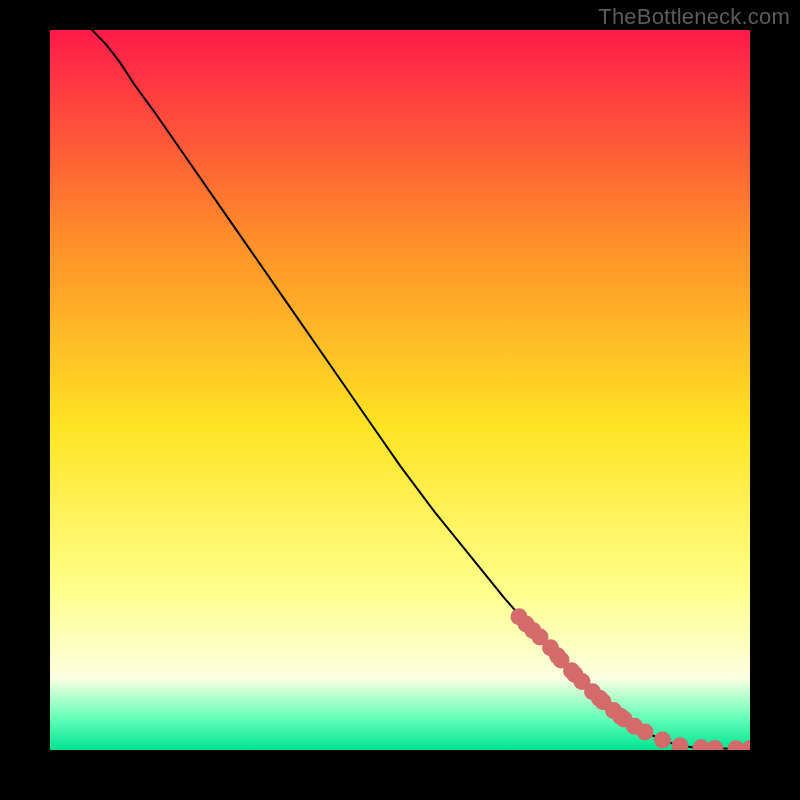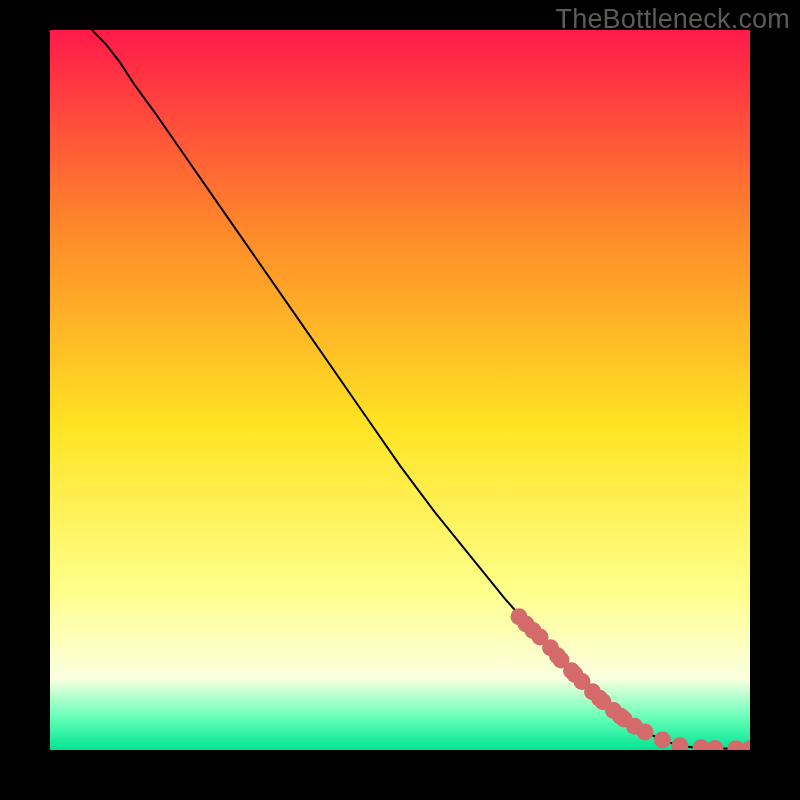--- a/index.html
+++ b/index.html
@@ -15,21 +15,21 @@
     position: relative;
     width: 800px;
     height: 800px;
     background: #000;
   }
   .watermark {
     position: absolute;
     top: 4px;
     right: 10px;
     color: #5b5b5b;
-    font-size: 27px;
+    font-size: 22px;
     font-weight: 500;
     letter-spacing: 0.2px;
     user-select: none;
   }
   .plot {
     position: absolute;
     left: 50px;
     top: 30px;
     width: 700px;
     height: 720px;

